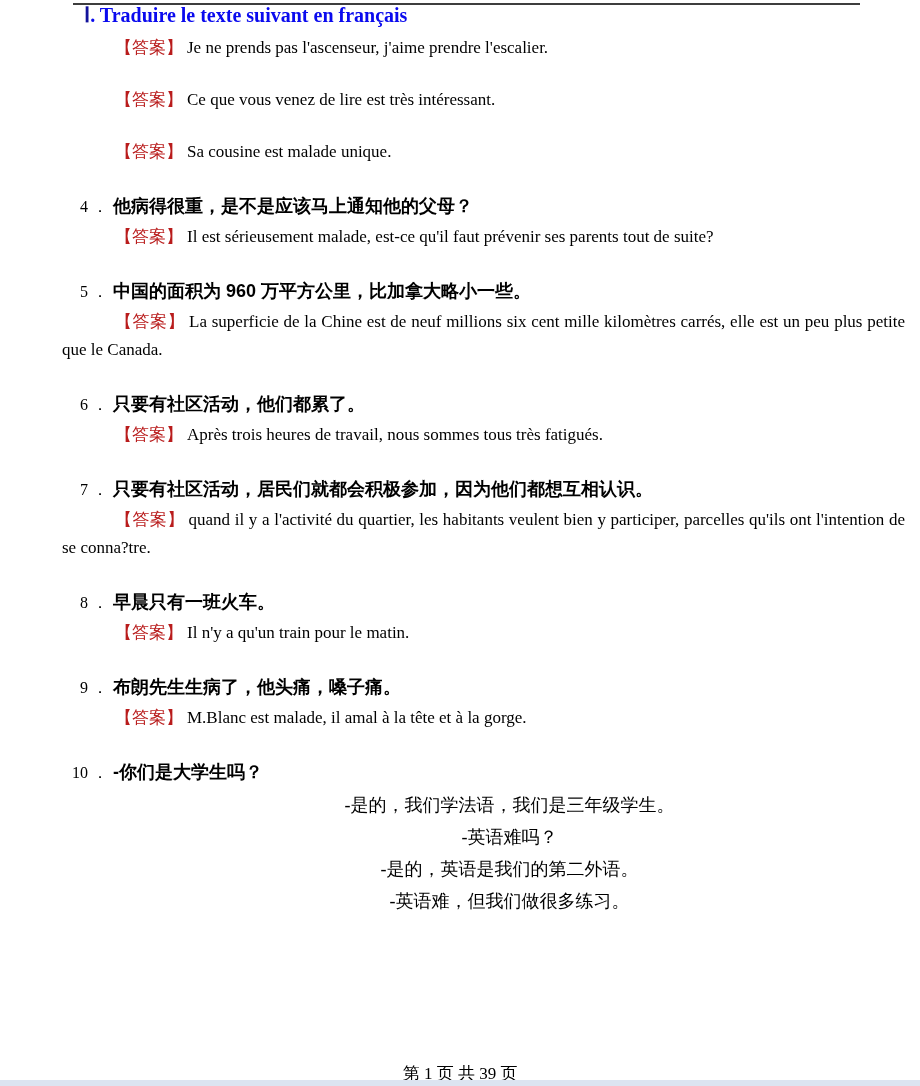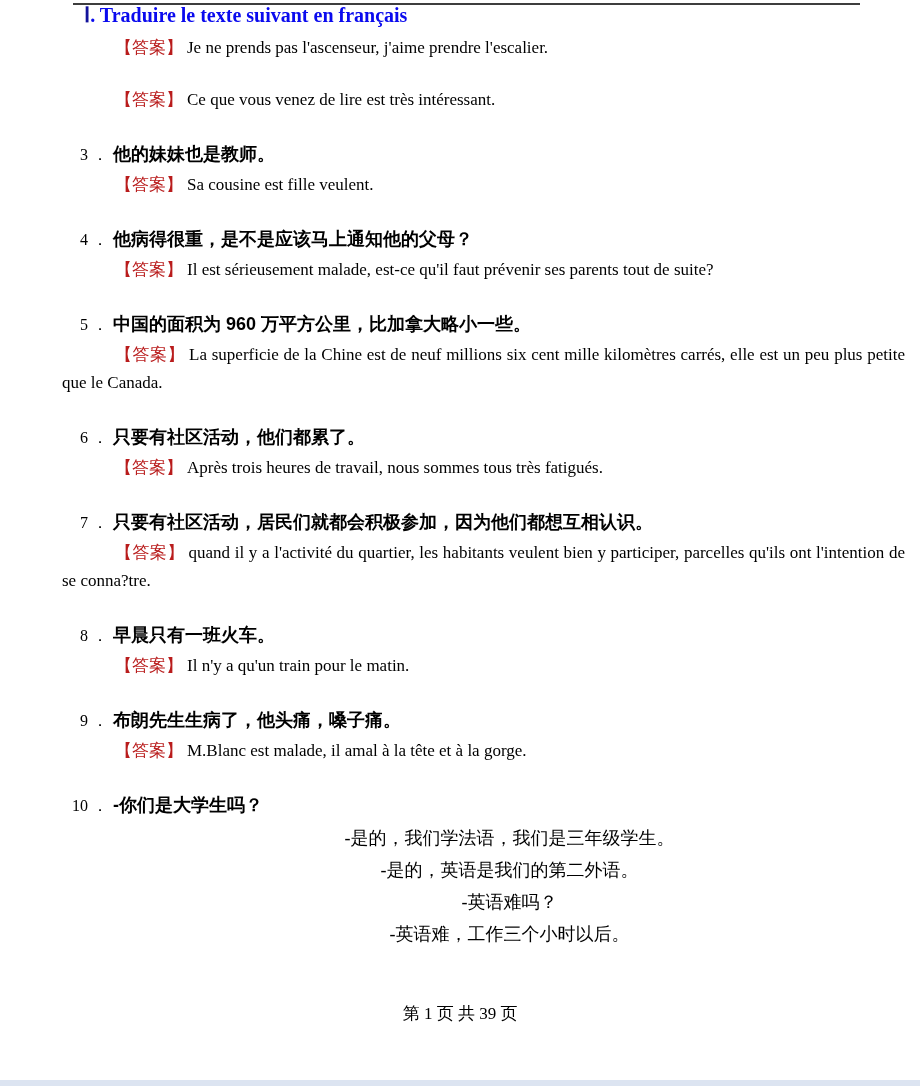--- a/index.html
+++ b/index.html
@@ -39,21 +39,21 @@
     margin:0;text-indent:53px;text-align:justify;
     font-size:17px;line-height:28px;
     font-family:"Liberation Serif",serif;
   }
   .ans-label{color:#b91c1c;margin-right:4px;font-size:17px;}
   .dialogue-line{
     margin-left:52px;font-size:18px;line-height:32px;
     font-family:"Liberation Serif",serif;font-weight:normal;text-align:center;
   }
   .footer{
-    position:absolute;left:0;top:1003px;width:100%;
+    position:absolute;left:0;top:1063px;width:100%;
     text-align:center;font-size:17px;line-height:22px;
     font-family:"Liberation Serif",serif;
   }
   .bottom-strip{
     position:absolute;left:0;bottom:0;width:100%;height:6px;
     background:#dce4f1;
   }
 </style>
 </head>
 <body>
@@ -67,22 +67,21 @@
 
     <div class="qa">
       <p class="answer"><span class="ans-label">【答案】</span><span>Je ne prends pas l'ascenseur, j'aime prendre l'escalier.</span></p>
     </div>
 
     <div class="qa">
       <p class="answer"><span class="ans-label">【答案】</span><span>Ce que vous venez de lire est très intéressant.</span></p>
     </div>
 
     <div class="qa">
-      <div class="q-line"><span class="q-num">3 ．</span><span>他的妹妹也是教师。</span></div>
-      <p class="answer"><span class="ans-label">【答案】</span><span>Sa cousine est fille veulent.</span></p>
+      <p class="answer"><span class="ans-label">【答案】</span><span>Sa cousine est malade unique.</span></p>
     </div>
 
     <div class="qa">
       <div class="q-line"><span class="q-num">4 ．</span><span>他病得很重，是不是应该马上通知他的父母？</span></div>
       <p class="answer"><span class="ans-label">【答案】</span><span>Il est sérieusement malade, est-ce qu'il faut prévenir ses parents tout de suite?</span></p>
     </div>
 
     <div class="qa">
       <div class="q-line"><span class="q-num">5 ．</span><span>中国的面积为 960 万平方公里，比加拿大略小一些。</span></div>
       <p class="answer"><span class="ans-label">【答案】</span><span>La superficie de la Chine est de neuf millions six cent mille kilomètres carrés, elle est un peu plus petite que le Canada.</span></p>
@@ -104,22 +103,22 @@
     </div>
 
     <div class="qa">
       <div class="q-line"><span class="q-num">9 ．</span><span>布朗先生生病了，他头痛，嗓子痛。</span></div>
       <p class="answer"><span class="ans-label">【答案】</span><span>M.Blanc est malade, il amal à la tête et à la gorge.</span></p>
     </div>
 
     <div class="qa">
       <div class="q-line"><span class="q-num">10 ．</span><span>-你们是大学生吗？</span></div>
       <div class="dialogue-line">-是的，我们学法语，我们是三年级学生。</div>
+      <div class="dialogue-line">-英语难吗？</div>
       <div class="dialogue-line">-是的，英语是我们的第二外语。</div>
-      <div class="dialogue-line">-英语难吗？</div>
-      <div class="dialogue-line">-英语难，工作三个小时以后。</div>
+      <div class="dialogue-line">-英语难，但我们做很多练习。</div>
     </div>
 
   </div>
 
   <div class="footer">第 1 页 共 39 页</div>
   <div class="bottom-strip"></div>
 </div>
 
 </body></html>

